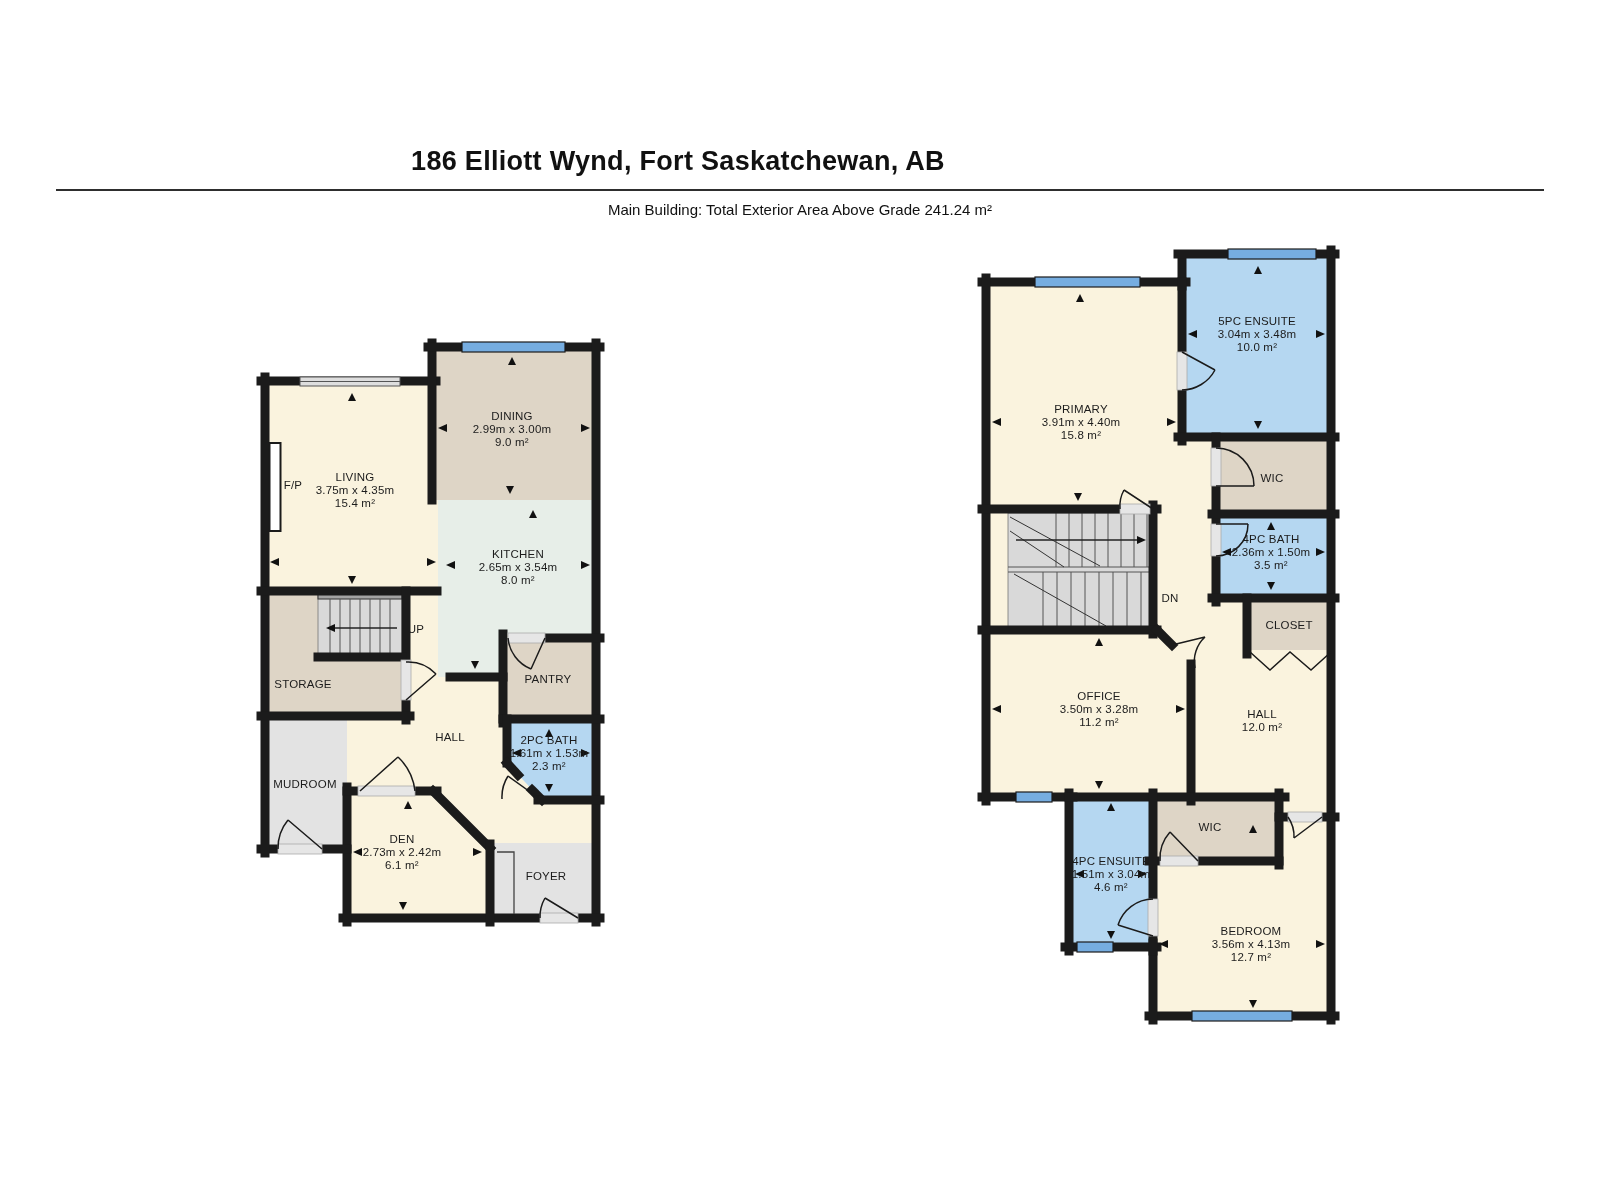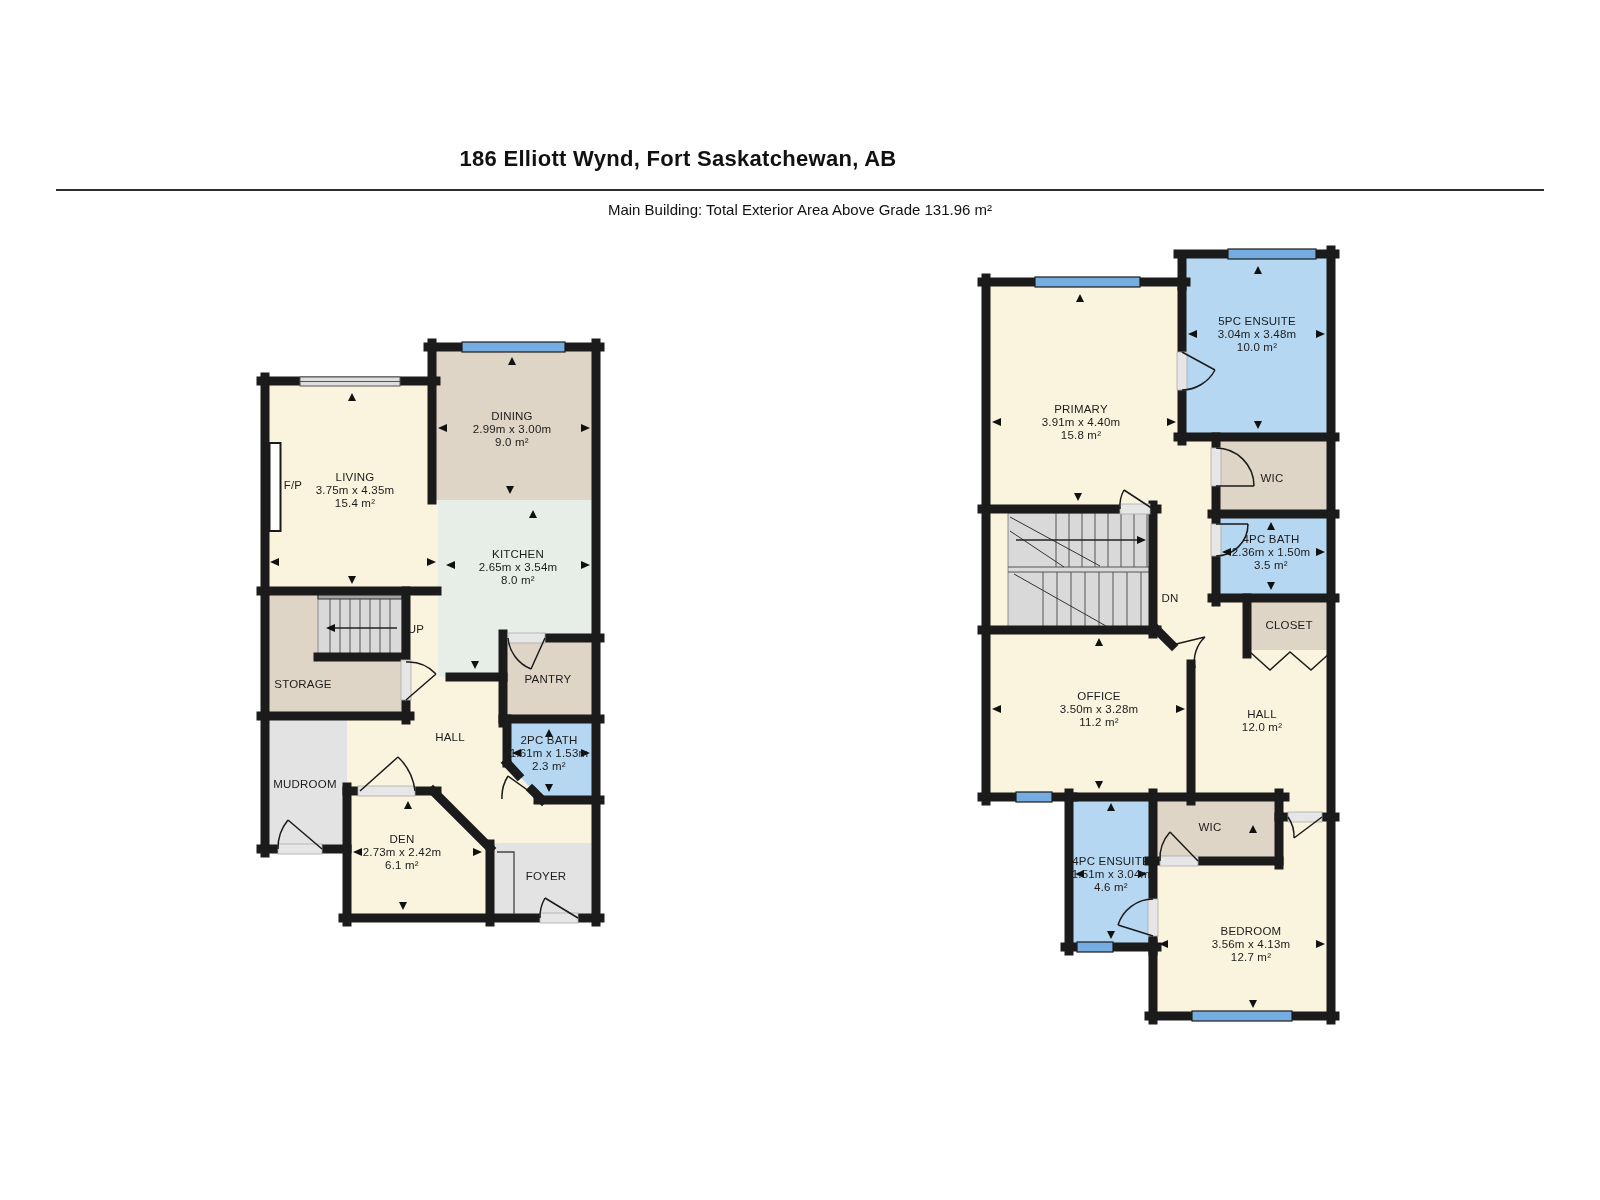--- a/index.html
+++ b/index.html
@@ -1,36 +1,36 @@
 <!DOCTYPE html>
 <html><head>
 <meta charset="utf-8">
 <style>
   html,body{margin:0;padding:0;background:#ffffff;}
   .page{position:relative;width:1600px;height:1200px;background:#ffffff;outline:1px solid #e2e2e2;
         font-family:"Liberation Sans", sans-serif;overflow:hidden;}
   .hdr-title{position:absolute;top:146px;left:0;width:1356px;text-align:center;
-             font-size:22px;font-weight:bold;color:#111;letter-spacing:.3px;}
+             font-size:27px;font-weight:bold;color:#111;letter-spacing:.3px;}
   .hdr-rule{position:absolute;top:189px;left:56px;width:1488px;height:0;border-top:2px solid #2e2e2e;}
   .hdr-sub{position:absolute;top:201px;left:0;width:1600px;text-align:center;
            font-size:15px;color:#111;}
   svg{position:absolute;top:0;left:0;}
   svg text{font-family:"Liberation Sans", sans-serif;fill:#1c1c1c;font-size:11.5px;letter-spacing:.2px;}
   .wall{stroke:#1b1b1b;stroke-width:9;stroke-linecap:square;}
   .door{stroke:#1b1b1b;stroke-width:1.5;fill:none;}
   .tread{stroke:#555;stroke-width:1;}
   .arrow{fill:#111;}
 </style>
 </head>
 <body>
 
 <div class="page">
   <div class="hdr-title">186 Elliott Wynd, Fort Saskatchewan, AB</div>
   <div class="hdr-rule"></div>
-  <div class="hdr-sub">Main Building: Total Exterior Area Above Grade 131.96 m²</div>
+  <div class="hdr-sub">Main Building: Total Exterior Area Above Grade 241.24 m²</div>
 
   <svg width="1600" height="1200" viewBox="0 0 1600 1200">
 
     <g>
 
       <polygon fill="#faf3de" points="265,381 432,381 432,347 596,347 596,918 347,918 347,849 265,849"></polygon>
 
       <rect x="428" y="347" width="168" height="153" fill="#ded5c6"></rect>
       <polygon fill="#e7eee8" points="438,500 596,500 596,634 503,634 503,677 438,677"></polygon>
       <rect x="265" y="591" width="141" height="125" fill="#ded5c6"></rect>

